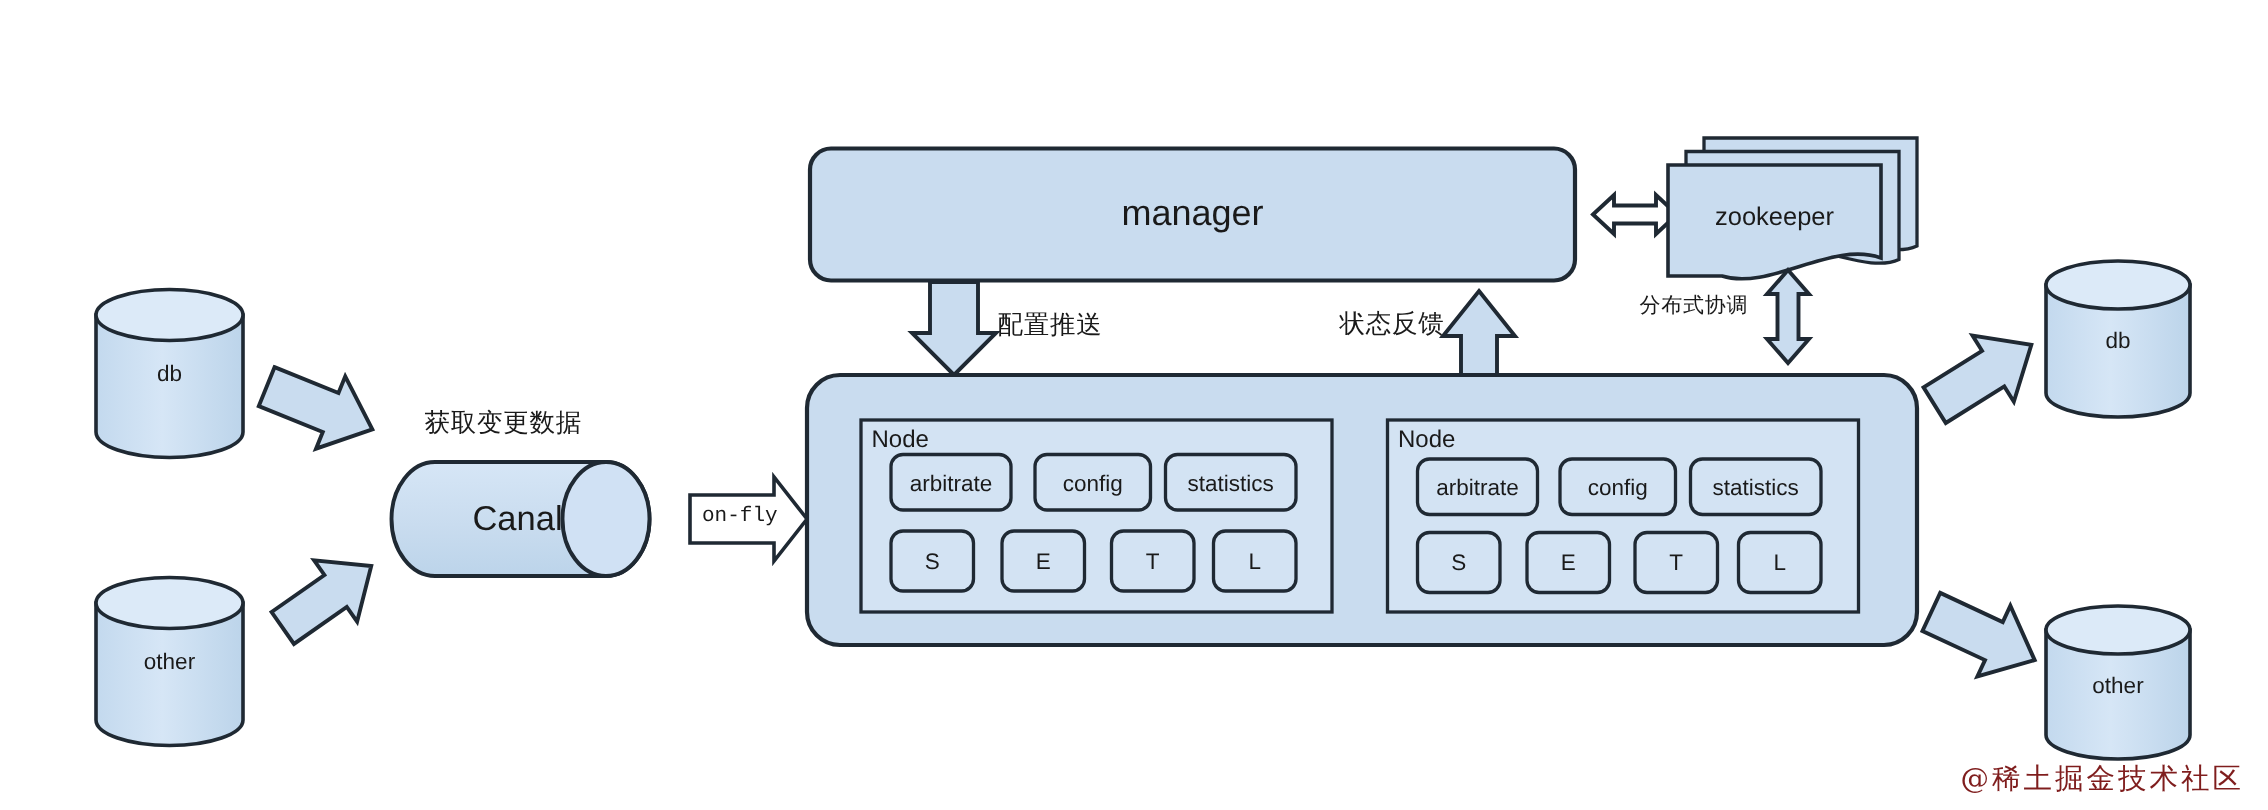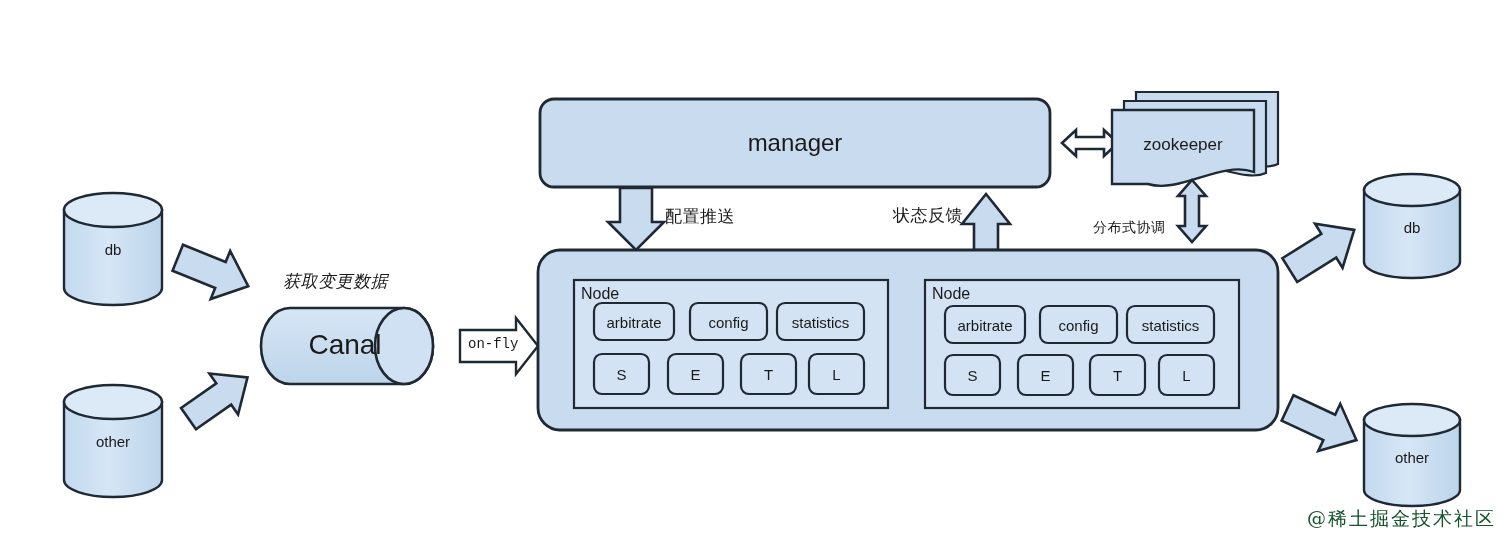--- a/index.html
+++ b/index.html
@@ -13,21 +13,21 @@
   svg.layer{position:absolute;left:0;top:0;width:1512px;height:540px;}
   .lbl{position:absolute;color:#1a1a1a;white-space:nowrap;}
   .lbl-cn{font-size:17px;letter-spacing:0.5px;}
   .lbl-en{font-size:15px;font-family:Liberation Mono, monospace;}
   .shape-txt{
     position:absolute;display:flex;align-items:center;justify-content:center;
     color:#1a1a1a;pointer-events:none;
   }
   .wm{
     position:absolute;right:16px;bottom:8px;
-    font-size:19px;color:#14532d;letter-spacing:2px;
+    font-size:19px;color:#7f1d1d;letter-spacing:2px;
     font-family:"DejaVu Serif","Liberation Serif",serif;
   }
 </style>
 </head>
 <body>
 
 <div id="stage">
 
   <svg class="layer" viewBox="0 0 1512 540">
     <defs>
@@ -149,33 +149,33 @@
 
     <g>
       <path d="M1364,420 L1364,490 A48,16 0 0 0 1460,490 L1460,420 Z" fill="url(#cylSide)" stroke="#1f2933" stroke-width="2.4"></path>
       <ellipse cx="1412" cy="420" rx="48" ry="16" fill="#dceaf8" stroke="#1f2933" stroke-width="2.4"></ellipse>
     </g>
   </svg>
 
   <div class="shape-txt" style="left:64px;top:235px;width:98px;height:28px;font-size:15px;">db</div>
   <div class="shape-txt" style="left:64px;top:427px;width:98px;height:28px;font-size:15px;">other</div>
 
-  <div class="lbl lbl-cn" style="left:283px;top:270px;font-style:italic;">获取变更数据</div>
+  <div class="lbl lbl-cn" style="left:283px;top:270px;">获取变更数据</div>
 
-  <div class="shape-txt" style="left:290px;top:329px;width:110px;height:32px;font-size:28px;text-align:center;">Canal</div>
+  <div class="shape-txt" style="left:290px;top:329px;width:110px;height:32px;font-size:23px;text-align:center;">Canal</div>
 
   <div class="lbl lbl-en" style="left:468px;top:336px;font-size:14px;">on-fly</div>
 
   <div class="shape-txt" style="left:1112px;top:133px;width:142px;height:24px;font-size:17px;">zookeeper</div>
 
   <div class="shape-txt" style="left:540px;top:128px;width:510px;height:30px;font-size:24px;">manager</div>
 
   <div class="lbl lbl-cn" style="left:665px;top:205px;">配置推送</div>
   <div class="lbl lbl-cn" style="left:893px;top:204px;">状态反馈</div>
-  <div class="lbl lbl-cn" style="left:1093px;top:195px;font-size:14px;margin-top:24px;">分布式协调</div>
+  <div class="lbl lbl-cn" style="left:1093px;top:195px;font-size:14px;">分布式协调</div>
 
   <div class="lbl" style="left:581px;top:285px;font-size:16px;">Node</div>
   <div class="shape-txt" style="left:594px;top:311px;width:80px;height:22px;font-size:15px;">arbitrate</div>
   <div class="shape-txt" style="left:690px;top:311px;width:77px;height:22px;font-size:15px;">config</div>
   <div class="shape-txt" style="left:777px;top:311px;width:87px;height:22px;font-size:15px;">statistics</div>
   <div class="shape-txt" style="left:594px;top:363px;width:55px;height:22px;font-size:15px;">S</div>
   <div class="shape-txt" style="left:668px;top:363px;width:55px;height:22px;font-size:15px;">E</div>
   <div class="shape-txt" style="left:741px;top:363px;width:55px;height:22px;font-size:15px;">T</div>
   <div class="shape-txt" style="left:809px;top:363px;width:55px;height:22px;font-size:15px;">L</div>
 

